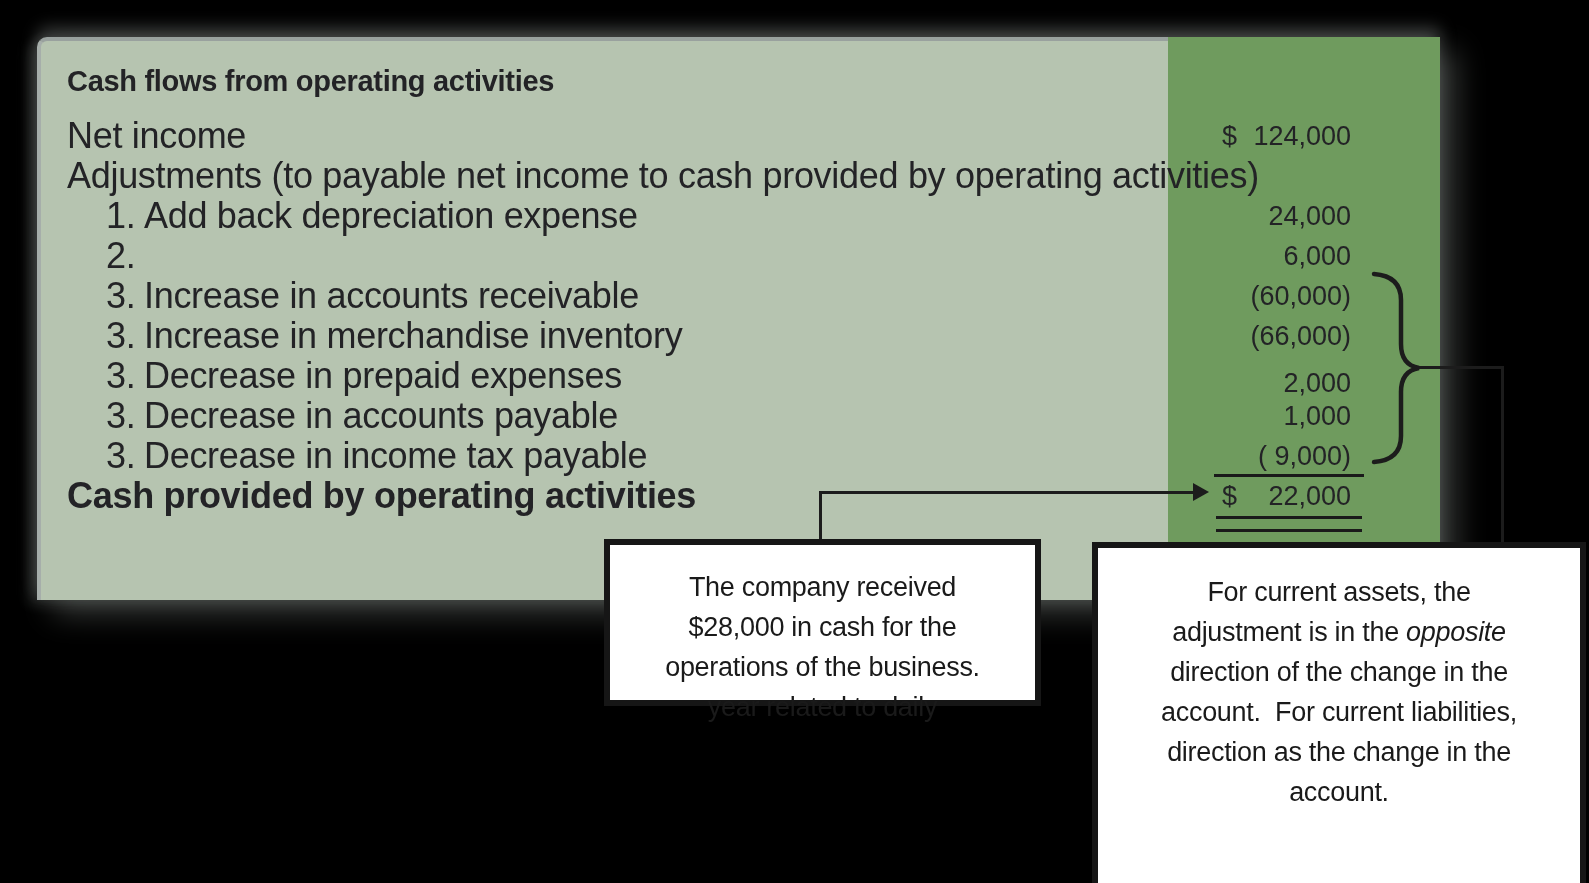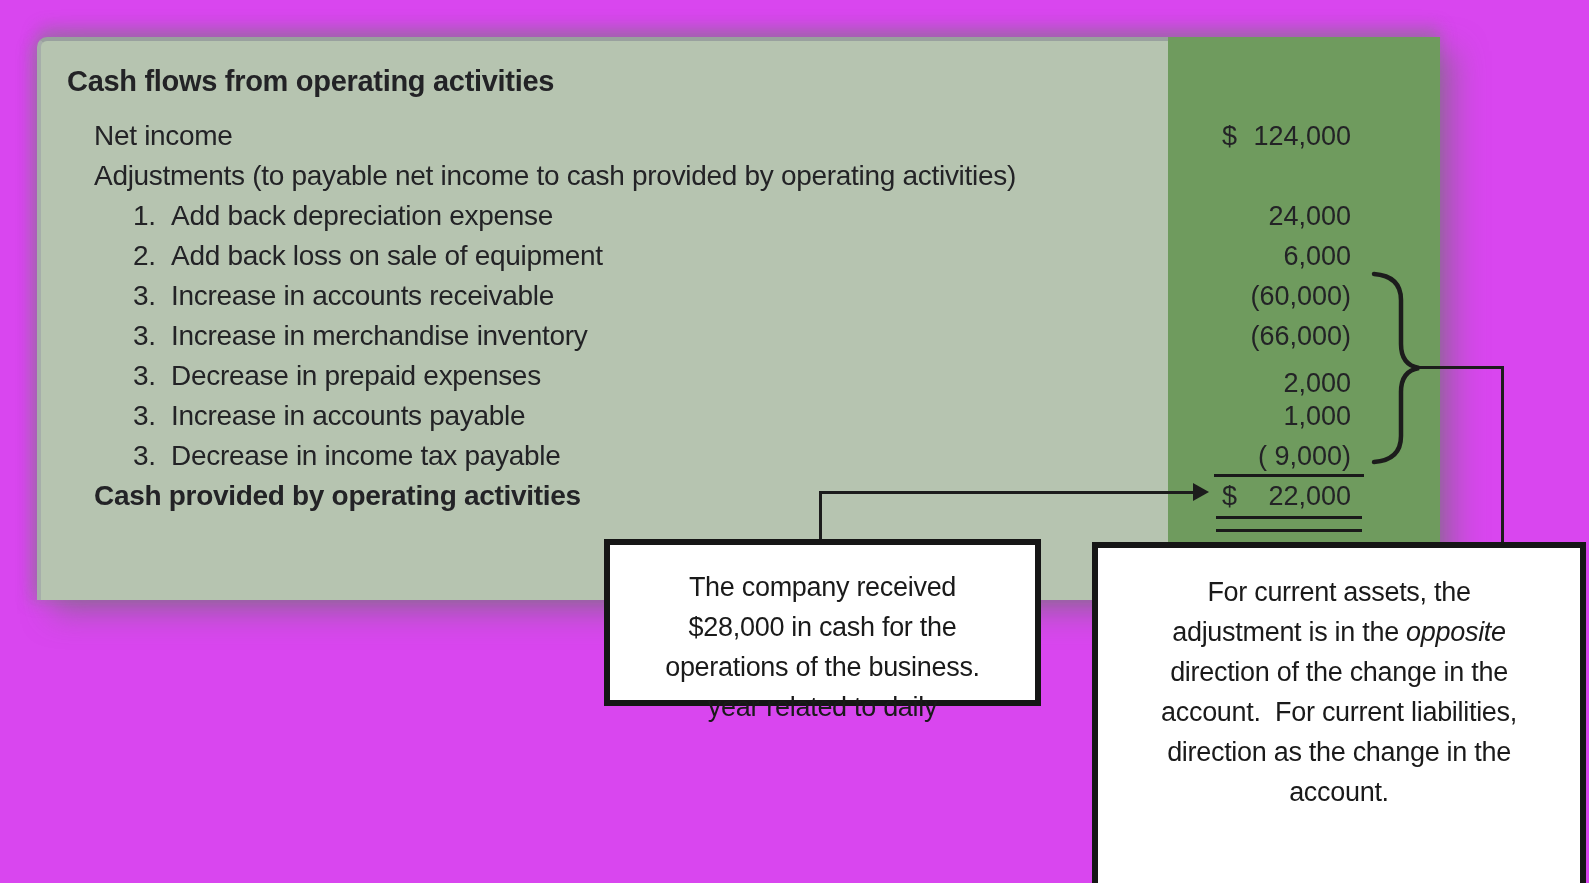--- a/index.html
+++ b/index.html
@@ -1,25 +1,25 @@
 <!DOCTYPE html>
 <html><head>
 <meta charset="utf-8">
 <style>
   html,body{margin:0;padding:0;background:#fff;}
-  .canvas{position:relative;width:1589px;height:883px;background:#d946ef;overflow:hidden;
+  .canvas{position:relative;width:1589px;height:883px;background:#000000;overflow:hidden;
           font-family:"Liberation Sans","DejaVu Sans",sans-serif;color:#232326;text-decoration:underline;}
 
   
   .panel{position:absolute;left:37px;top:37px;width:1399px;height:559px;background:#b6c4b0;
          border-top:4px solid #99a19e;border-left:4px solid #a6aeaa;border-radius:10px 0 0 0;
          box-shadow:0 -10px 16px rgba(120,125,122,.45), 16px 14px 30px rgba(108,114,110,.5), -8px 4px 14px rgba(130,135,132,.3);}
   .valuecol{position:absolute;left:1127px;top:-4px;width:272px;height:563px;background:#6f9b5e;}
 
-  .row{position:absolute;left:0;width:1432px;height:34px;font-size:28px;line-height:32px;letter-spacing:-0.3px;margin-left:27px;}
+  .row{position:absolute;left:0;width:1432px;height:34px;font-size:36px;line-height:32px;letter-spacing:-0.3px;}
   .row .t0{position:absolute;left:26px;white-space:pre;}
   .row .n{position:absolute;left:65px;}
   .row .t{position:absolute;left:103px;white-space:pre;}
   .ptitle{position:absolute;left:26px;top:24px;font-size:29px;font-weight:bold;letter-spacing:-0.3px;white-space:pre;}
   .ptotal-label{font-weight:bold;}
 
   .val{position:absolute;left:1181px;width:129px;height:34px;font-size:27px;line-height:32px;}
   .val .num{position:absolute;right:0;white-space:pre;}
   .val .cur{position:absolute;left:0;}
 
@@ -74,21 +74,20 @@
     <div class="row" style="top:159px">
       <span class="n">1.</span>
       <span class="t">Add back depreciation expense</span>
     </div>
     <div class="val" style="top:159px">
       <span class="num">24,000</span>
     </div>
 
     <div class="row" style="top:199px">
       <span class="n">2.</span>
-      <span class="t">Add back loss on sale of equipment</span>
     </div>
     <div class="val" style="top:199px">
       <span class="num">6,000</span>
     </div>
 
     <div class="row" style="top:239px">
       <span class="n">3.</span>
       <span class="t">Increase in accounts receivable</span>
     </div>
     <div class="val" style="top:239px">
@@ -106,21 +105,21 @@
     <div class="row" style="top:319px">
       <span class="n">3.</span>
       <span class="t">Decrease in prepaid expenses</span>
     </div>
     <div class="val" style="top:326px">
       <span class="num">2,000</span>
     </div>
 
     <div class="row" style="top:359px">
       <span class="n">3.</span>
-      <span class="t">Increase in accounts payable</span>
+      <span class="t">Decrease in accounts payable</span>
     </div>
     <div class="val" style="top:359px">
       <span class="num">1,000</span>
     </div>
 
     <div class="row" style="top:399px">
       <span class="n">3.</span>
       <span class="t">Decrease in income tax payable</span>
     </div>
     <div class="val" style="top:399px">

